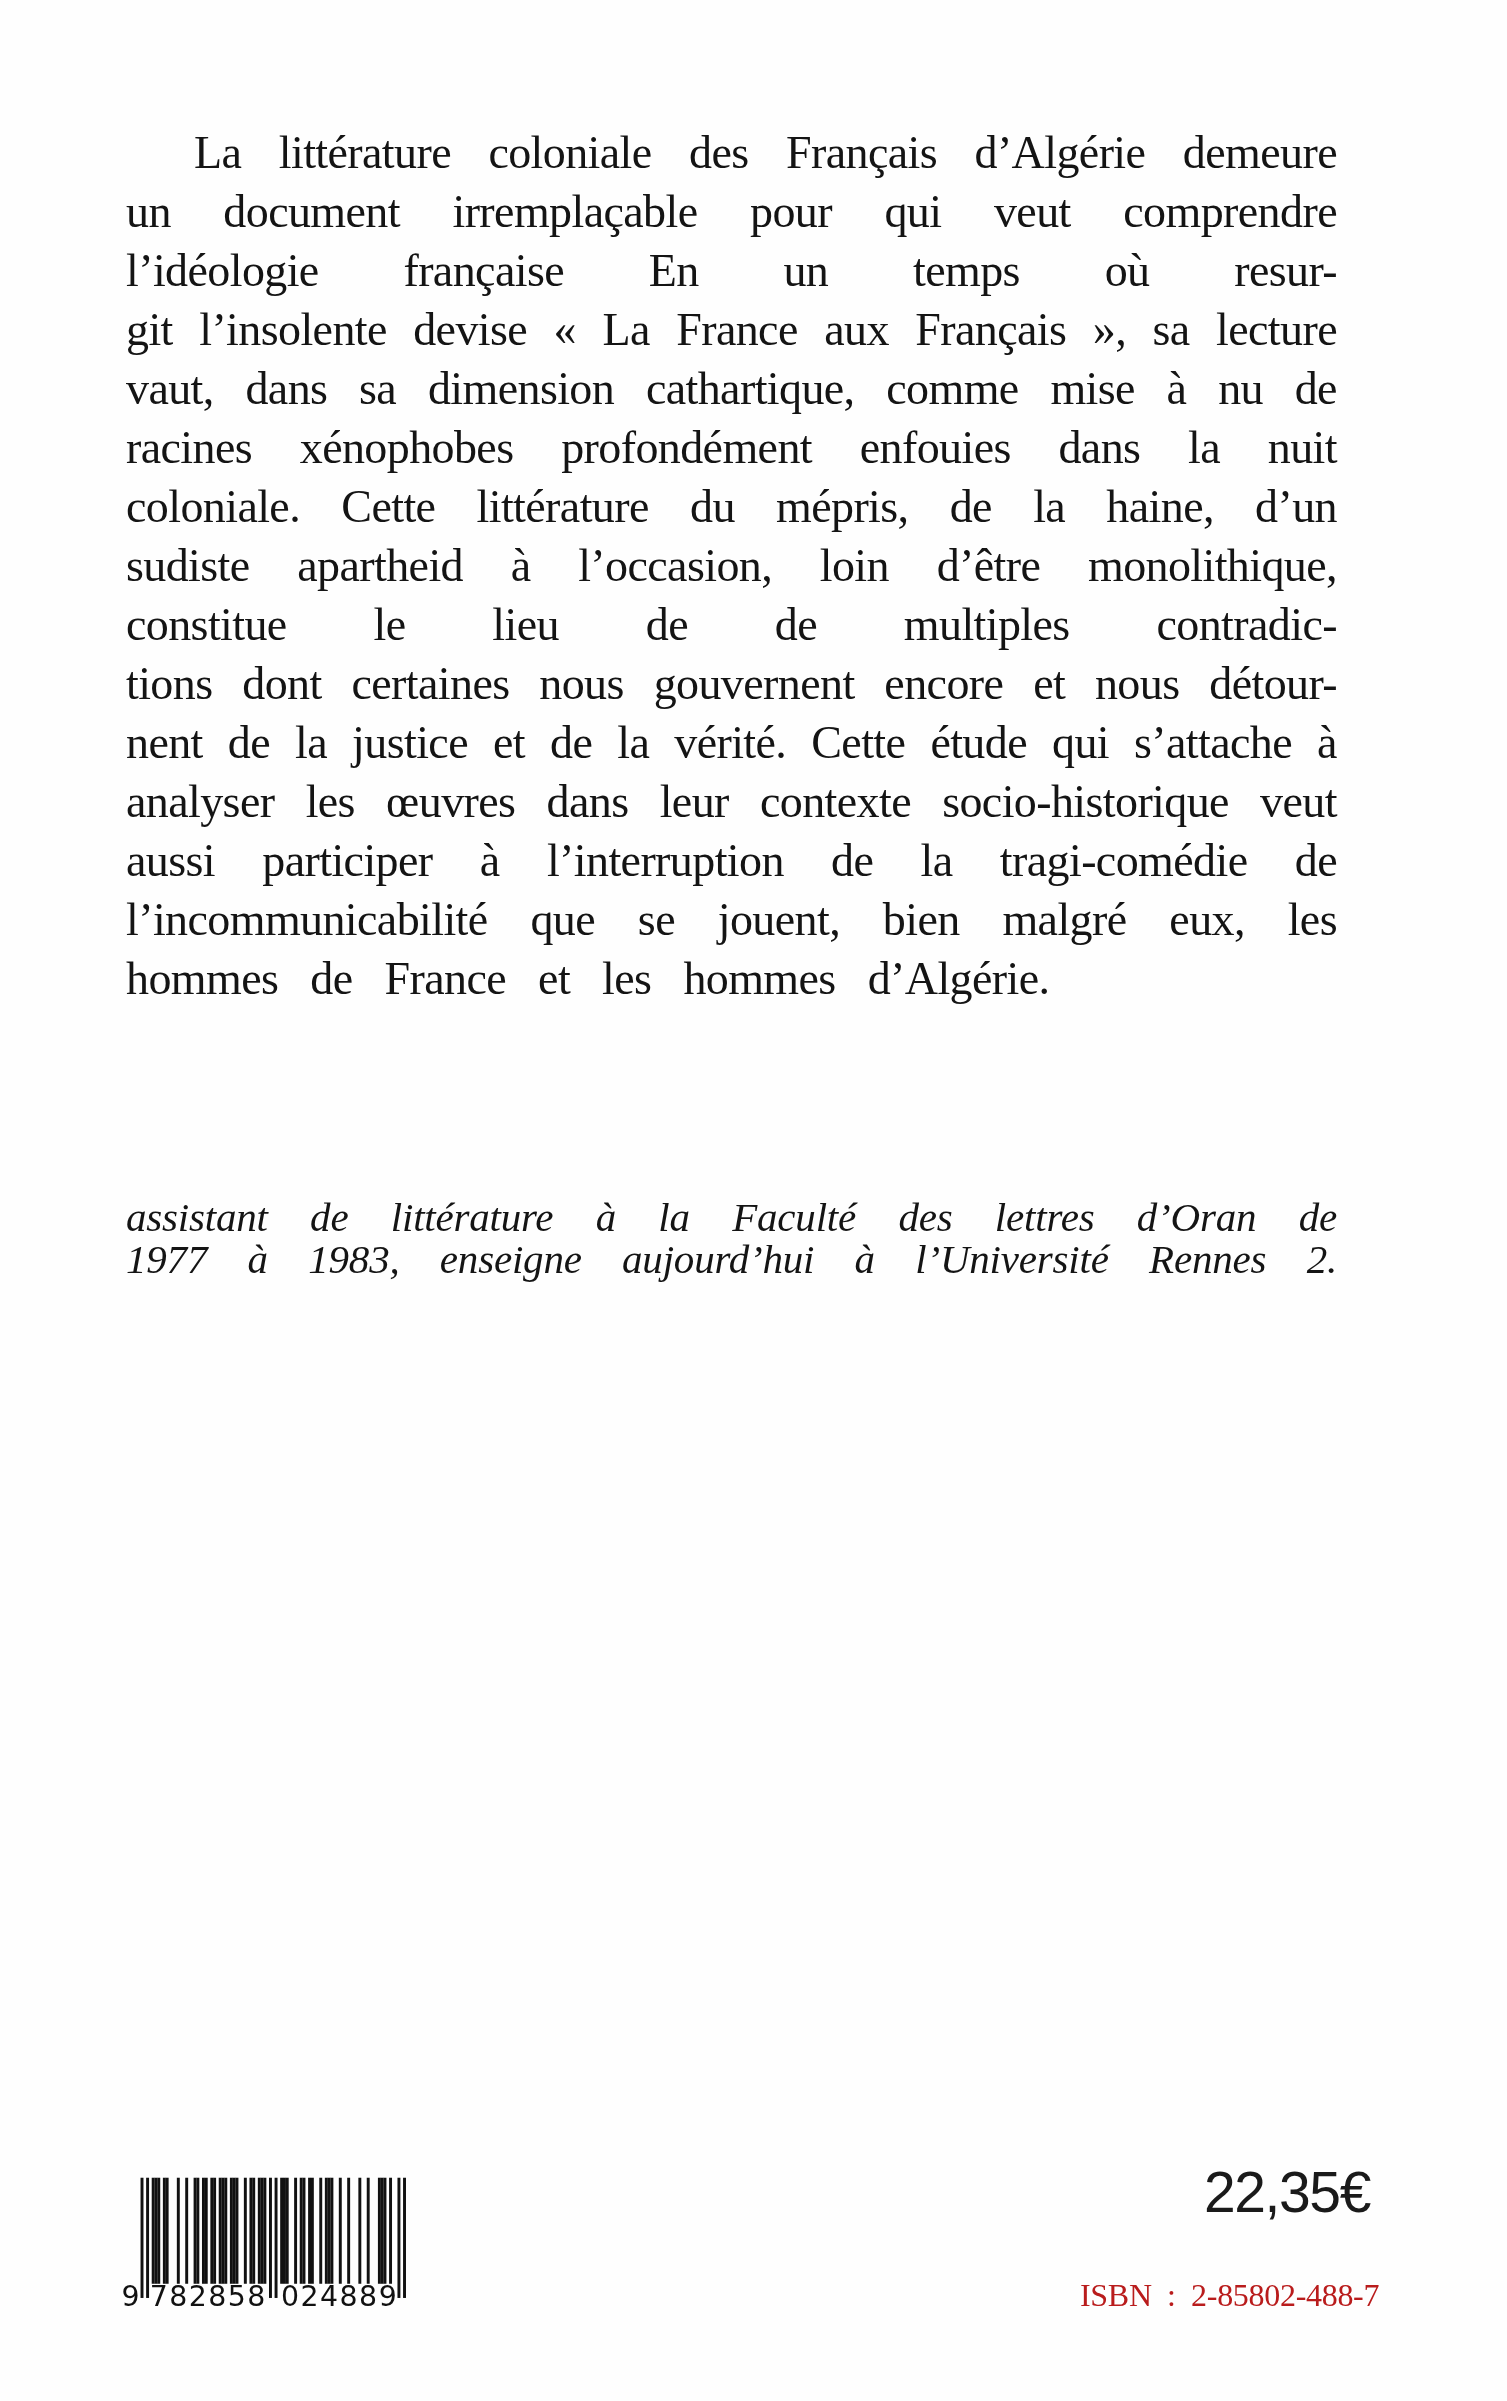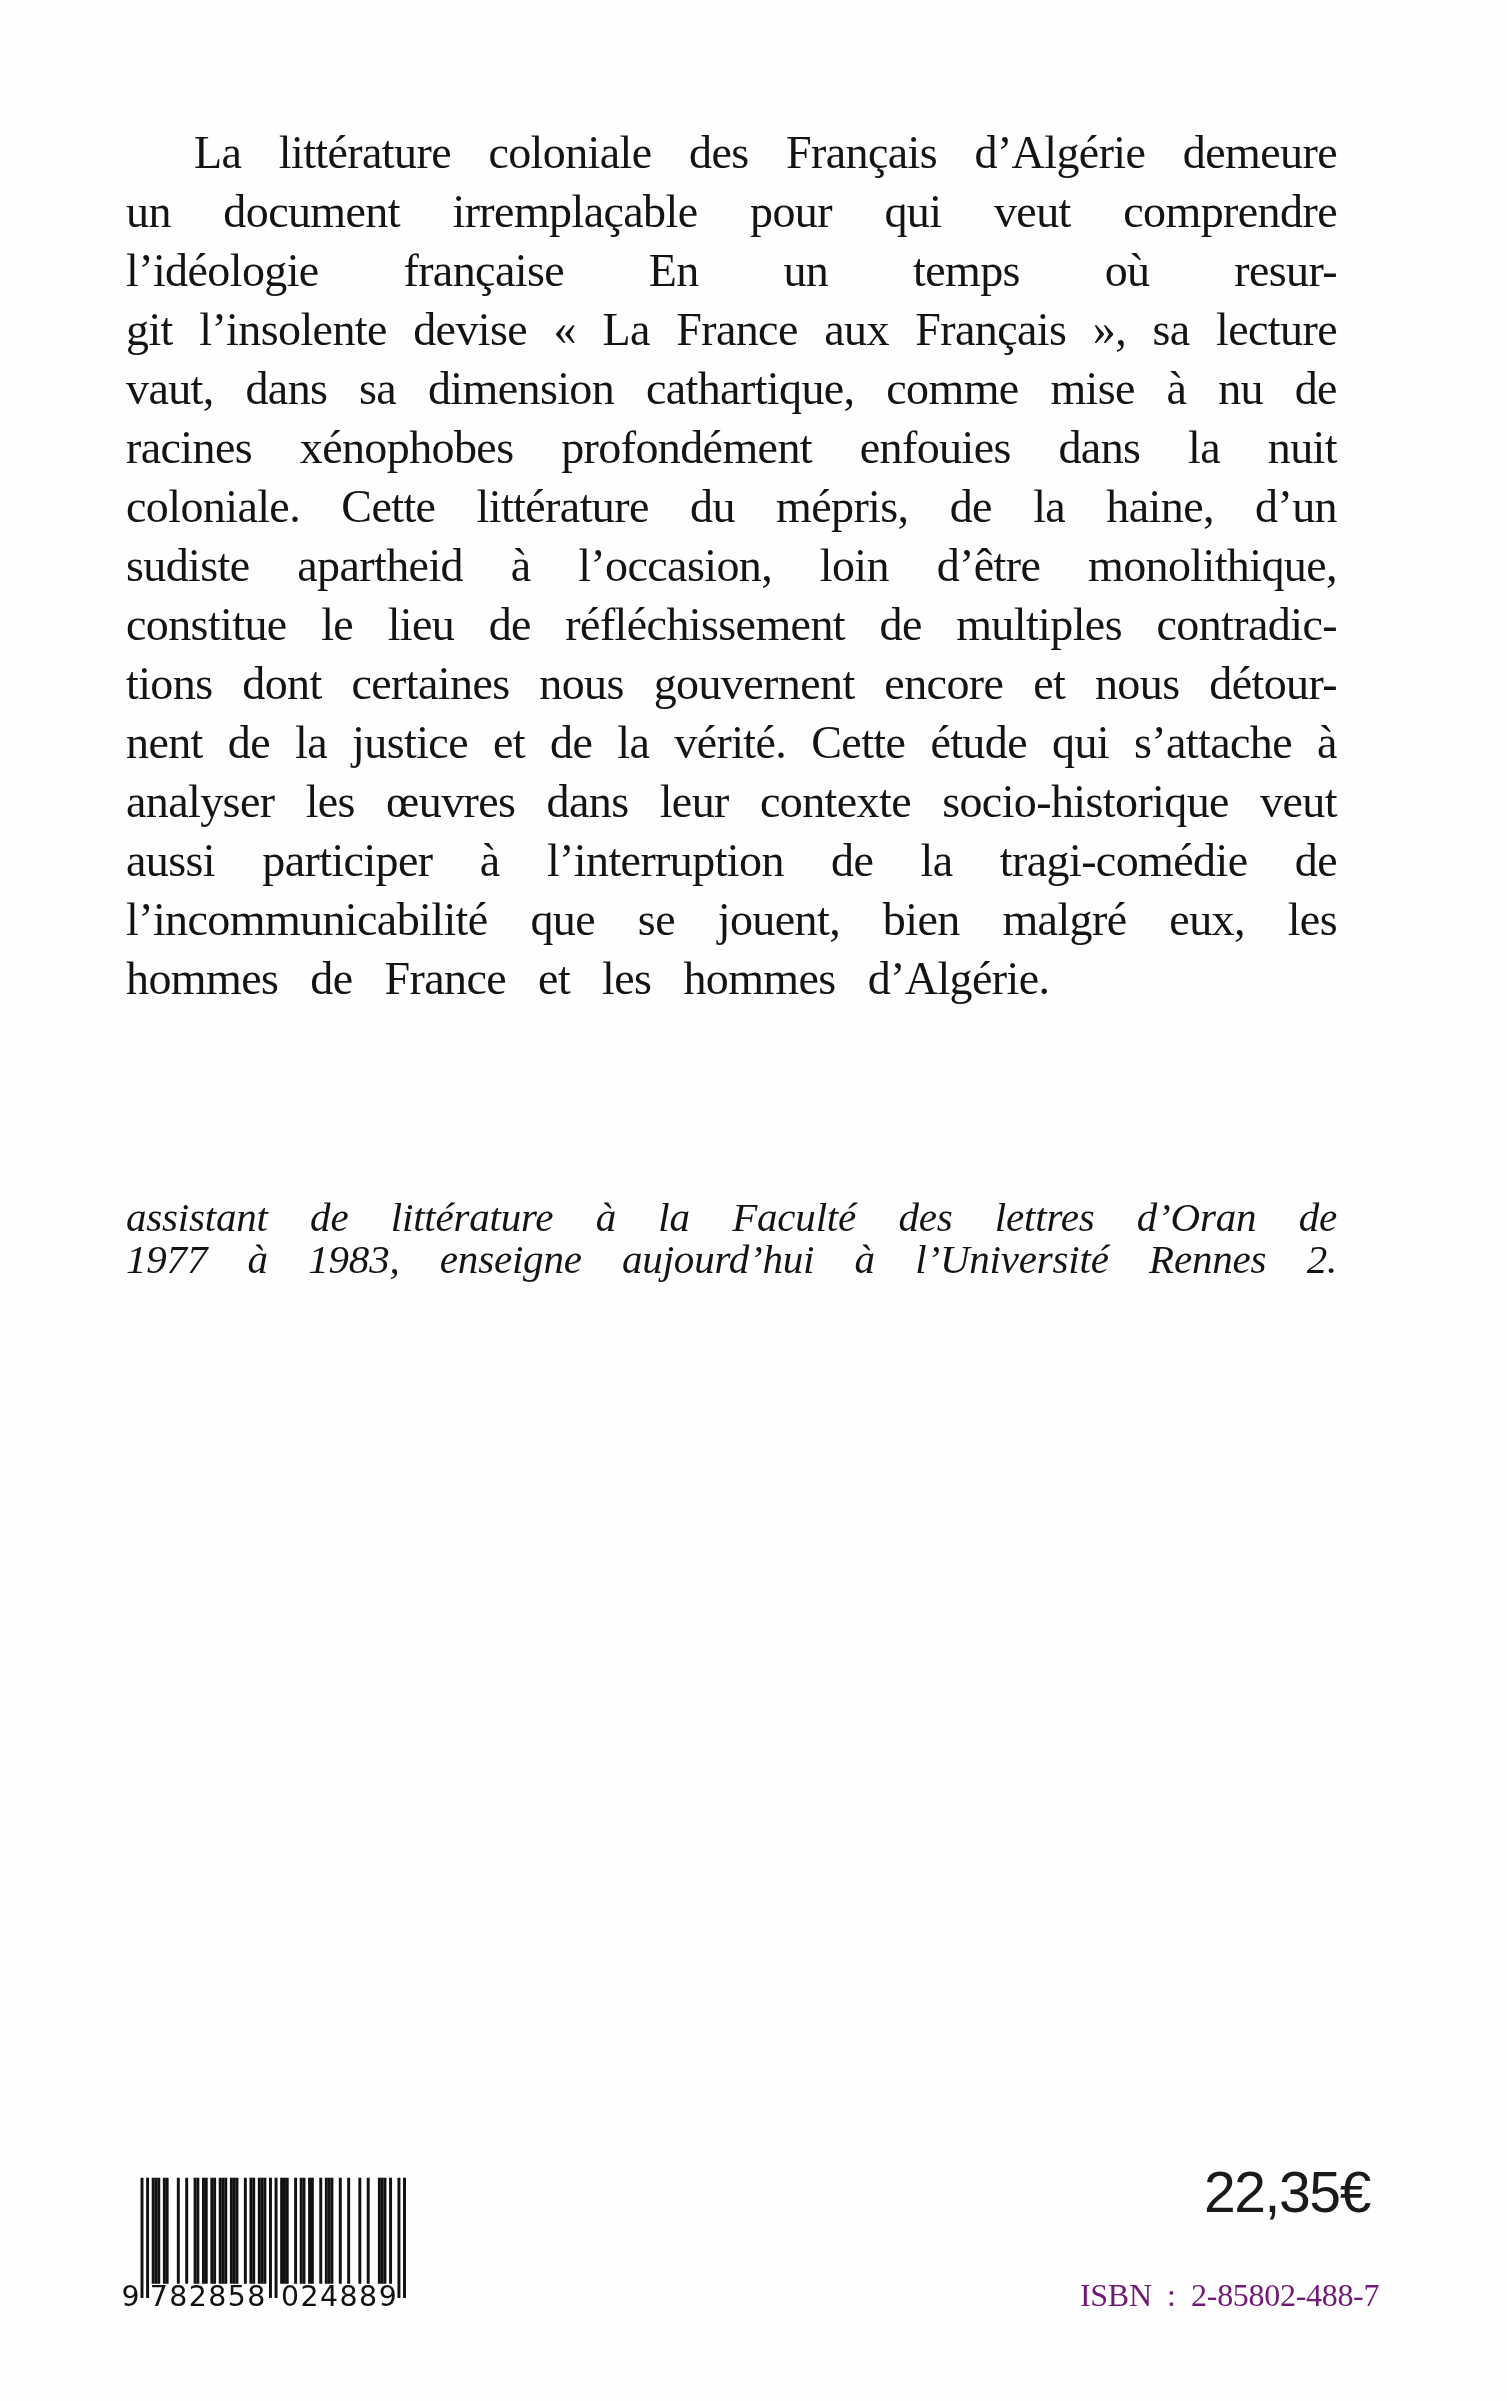--- a/index.html
+++ b/index.html
@@ -83,21 +83,21 @@
     letter-spacing: -1.4px;
     line-height: 47px;
   }
   
   .isbn {
     position: absolute;
     left: 1080px;
     top: 2276px;
     font-family: "Liberation Serif", "DejaVu Serif", serif;
     font-size: 32px;
-    color: #701a75;
+    color: #b91c1c;
     line-height: 38px;
     white-space: pre;
     letter-spacing: -0.3px;
   }
 </style>
 </head>
 <body>
 
 <div class="page">
 
@@ -181,21 +181,20 @@
         <span class="w">l’occasion,</span>
         <span class="w">loin</span>
         <span class="w">d’être</span>
         <span class="w">monolithique,</span>
       </div>
       <div class="line">
         <span class="w">constitue</span>
         <span class="w">le</span>
         <span class="w">lieu</span>
         <span class="w">de</span>
-        <span class="w">réfléchissement</span>
         <span class="w">de</span>
         <span class="w">multiples</span>
         <span class="w">contradic-</span>
       </div>
       <div class="line">
         <span class="w">tions</span>
         <span class="w">dont</span>
         <span class="w">certaines</span>
         <span class="w">nous</span>
         <span class="w">gouvernent</span>

